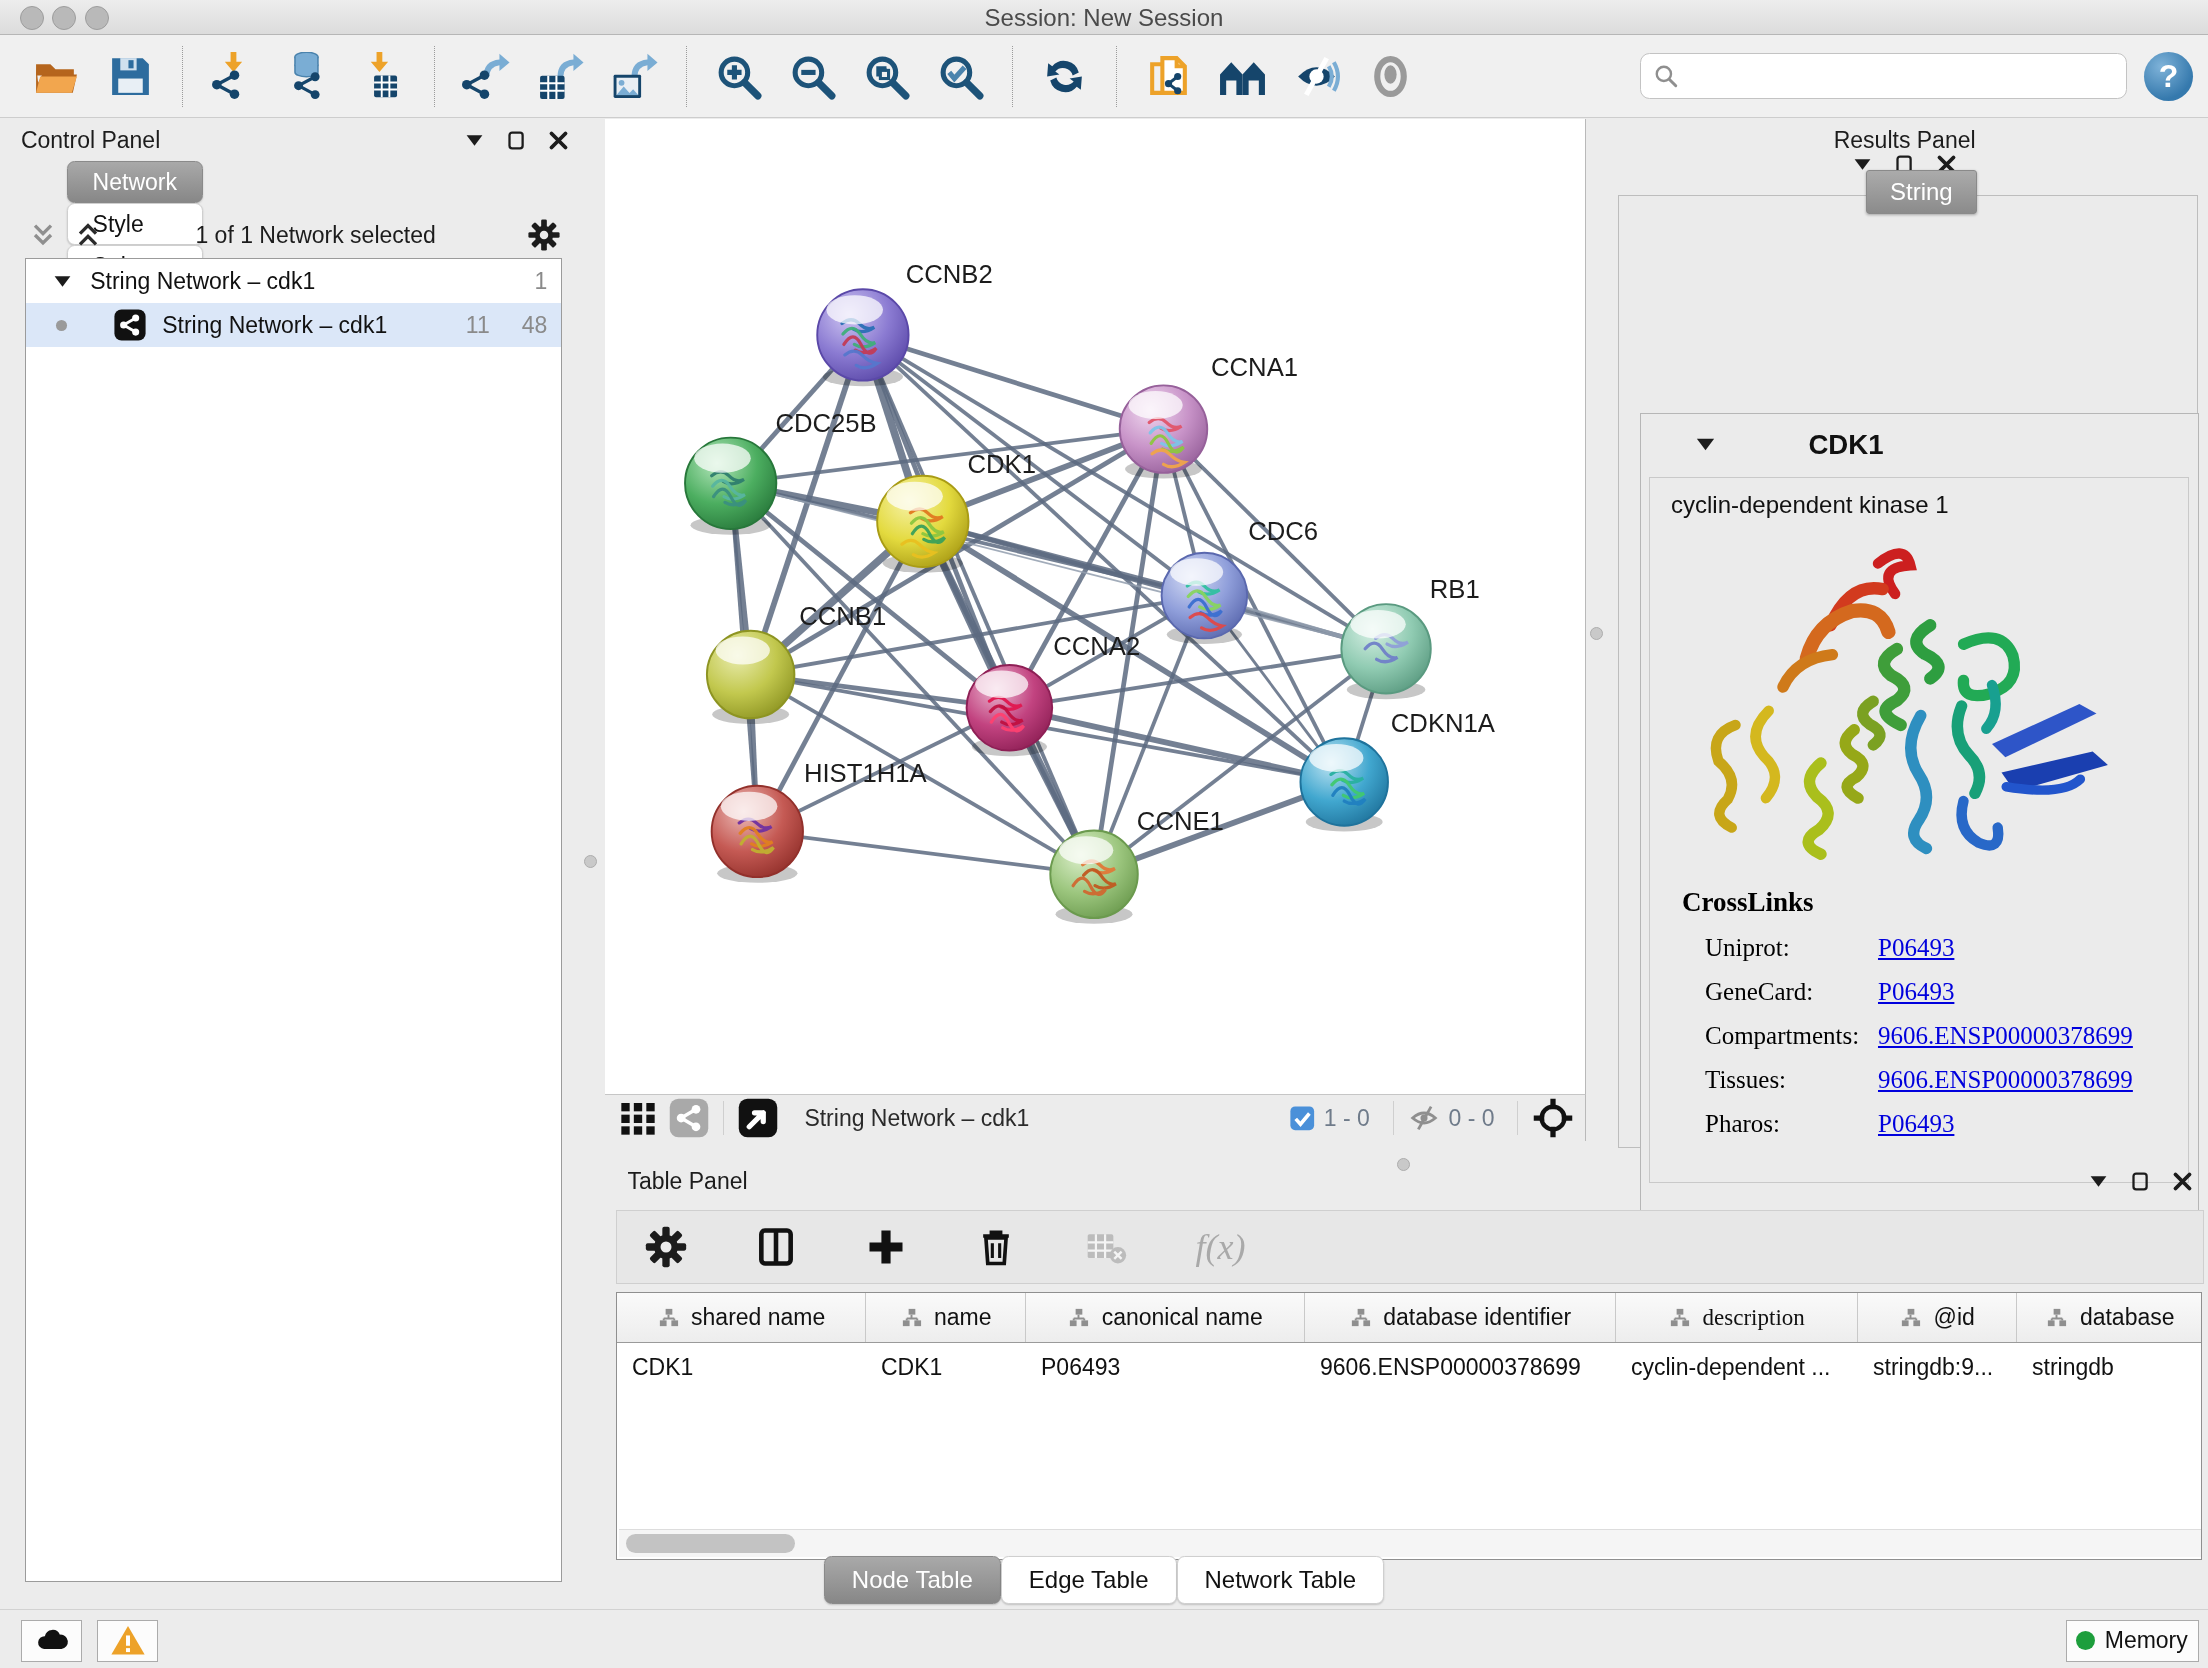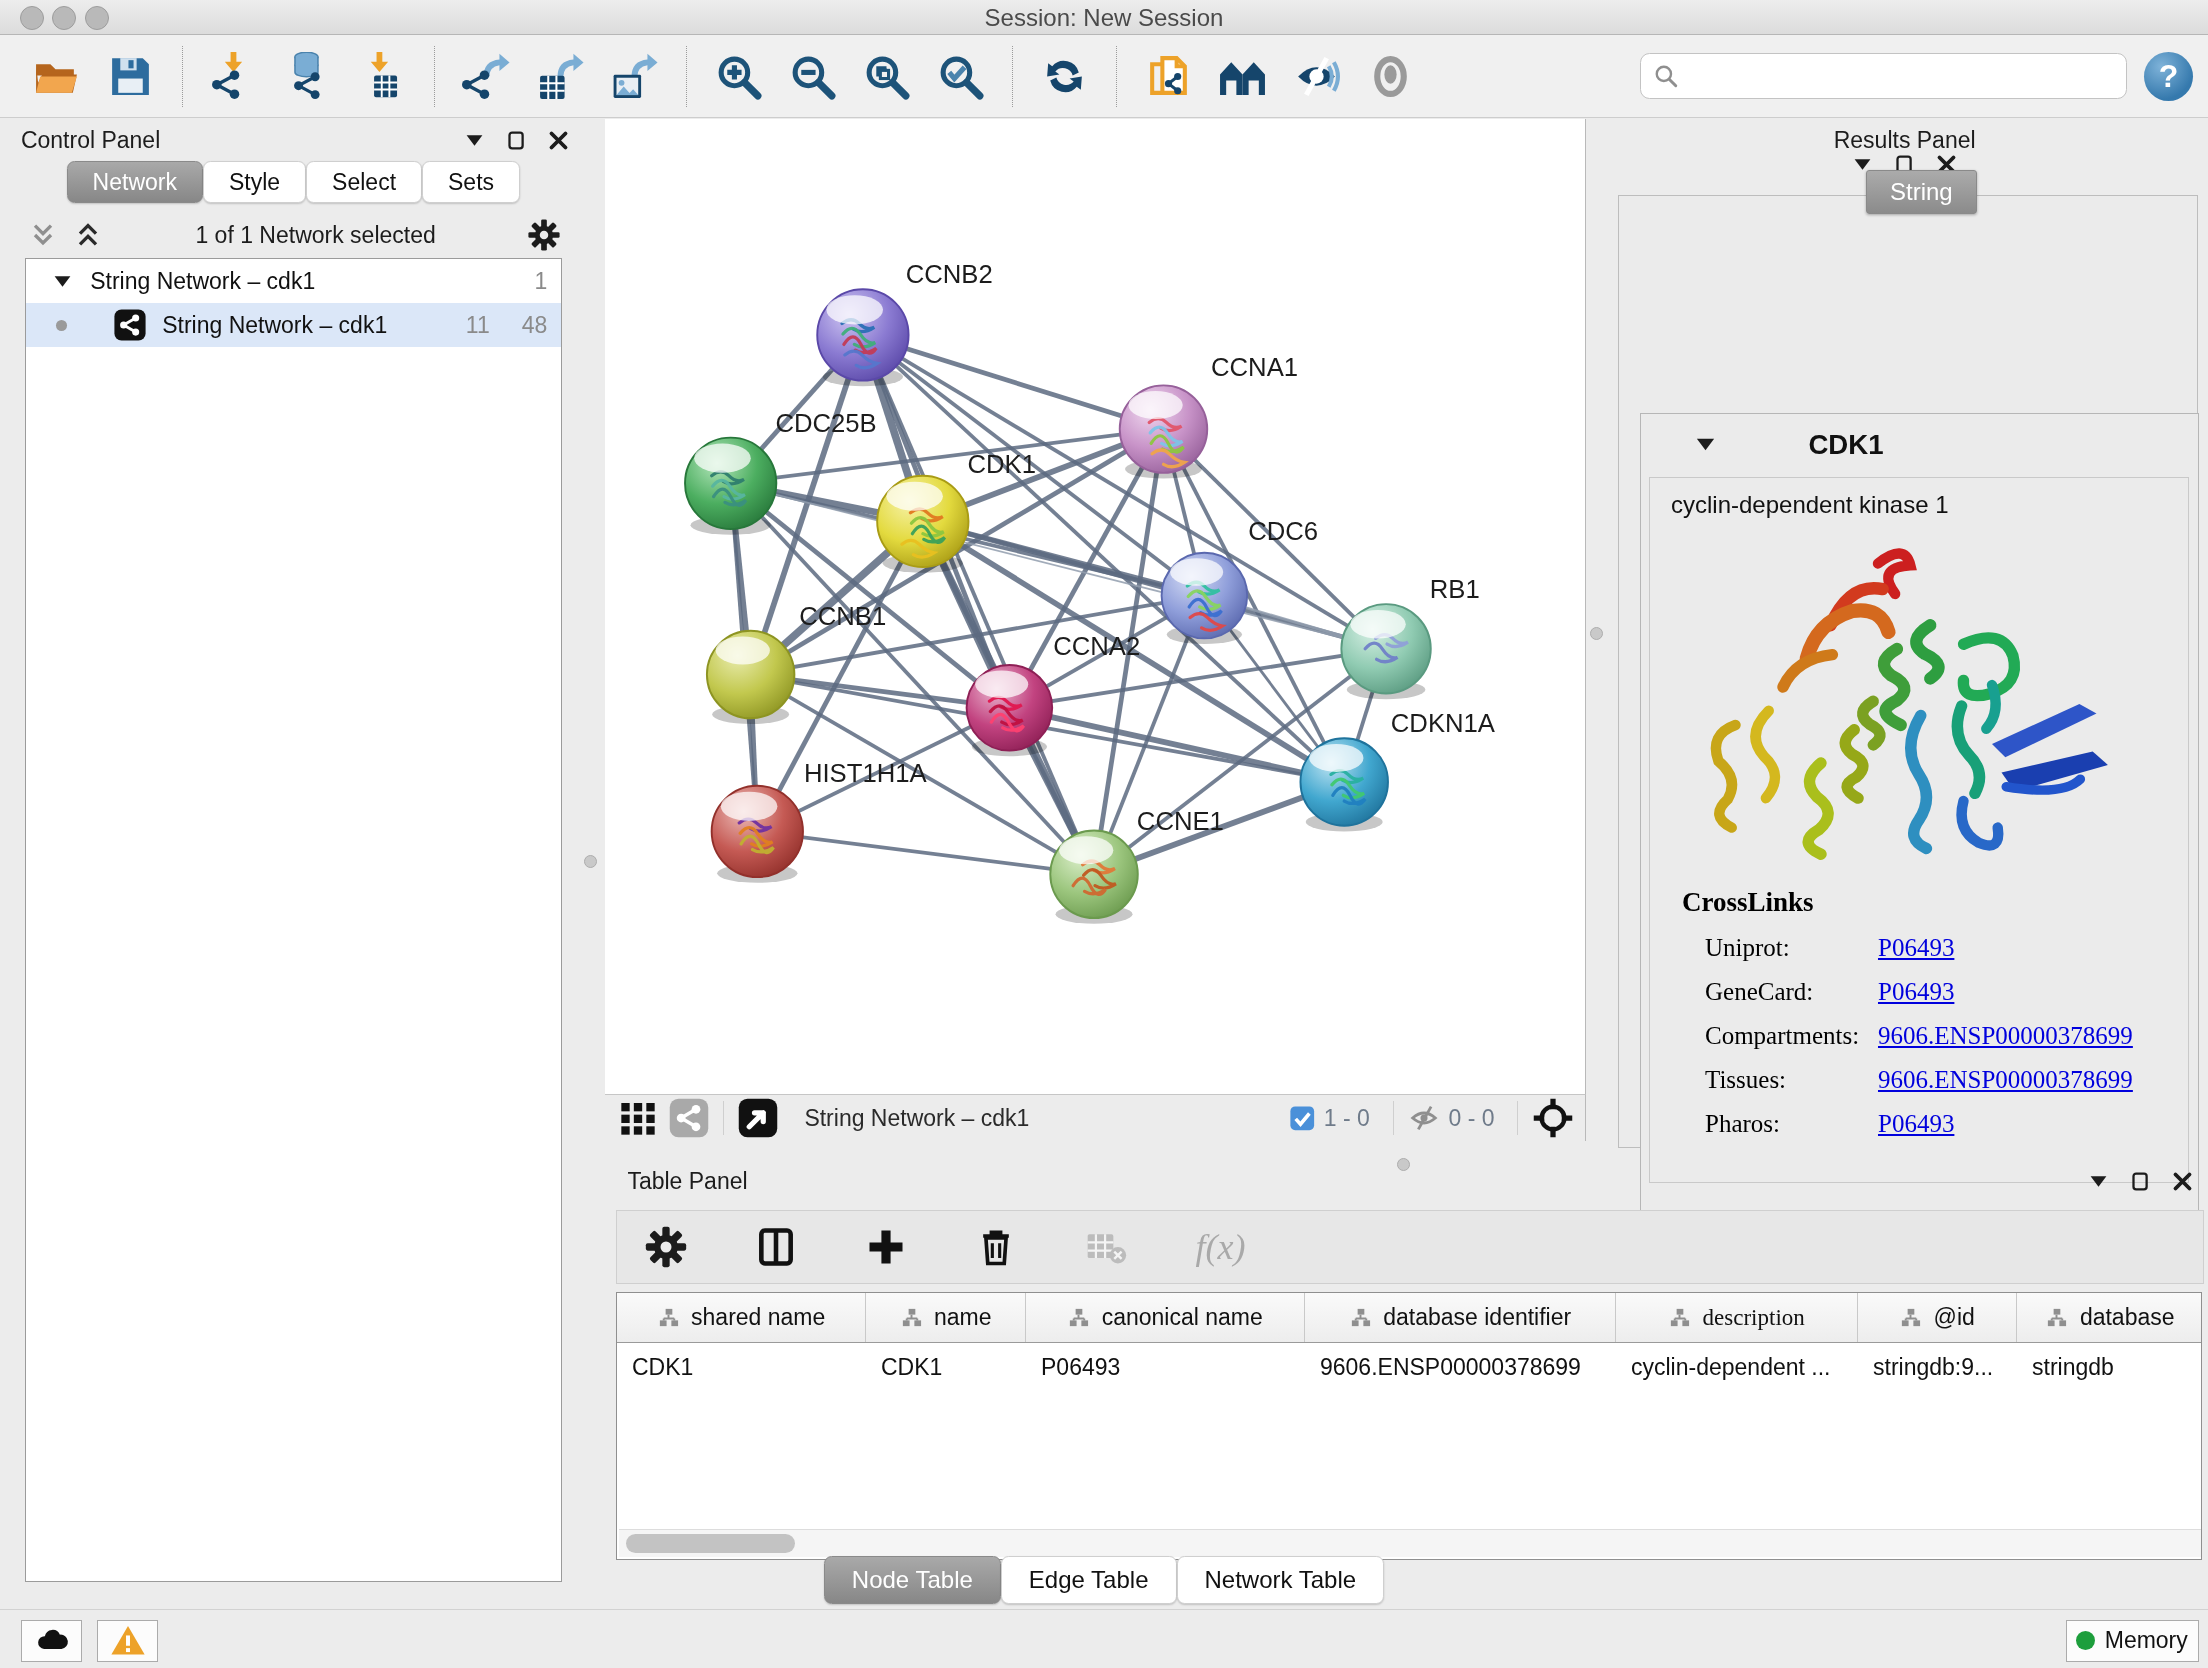--- a/index.html
+++ b/index.html
@@ -26,21 +26,21 @@
     font-family:"Liberation Sans",sans-serif;}
   .helpbtn{width:49px;height:49px;border-radius:50%;
     background:radial-gradient(circle at 35% 30%,#7fb3d9,#3579ad 70%);
     color:#fff;font-size:32px;font-weight:bold;text-align:center;line-height:49px;}
   
   .panel-title{font-size:23px;color:#1c1c1c;}
   .win-icons{display:flex;align-items:center;gap:21px;}
   
   .ctrl{position:absolute;left:7.6px;top:119px;width:567px;height:1488px;}
   .ctrl-head{position:absolute;left:13.3px;top:7.6px;right:5.7px;display:flex;justify-content:space-between;align-items:center;}
-  .tabs-row{position:absolute;left:59px;top:42px;display:flex;}
+  .tabs-row{position:absolute;left:59px;top:42px;display:flex;flex-direction:column;}
   .tab{height:40px;line-height:40px;padding:0 25px;font-size:23px;border-radius:7.6px;
     background:#ffffff;border:1px solid #cfcfcf;color:#111;box-shadow:0 1px 1.9px rgba(0,0,0,.18);}
   .tab.sel{background:linear-gradient(#a9a9a9,#878787);color:#fff;border-color:#8a8a8a;}
   .selrow{position:absolute;left:19px;right:13.3px;top:97px;height:38px;display:flex;align-items:center;}
   .selrow .txt{flex:1;text-align:center;font-size:23px;color:#1c1c1c;}
   .treebox{position:absolute;left:17px;top:139px;width:535px;height:1322px;background:#fff;
     border:1.9px solid #9b9b9b;}
   .trow{height:44px;display:flex;align-items:center;font-size:23px;color:#111;}
   .trow .cnt{color:#8a8a8a;}
   .trow.sel{background:#dbe7f8;}

